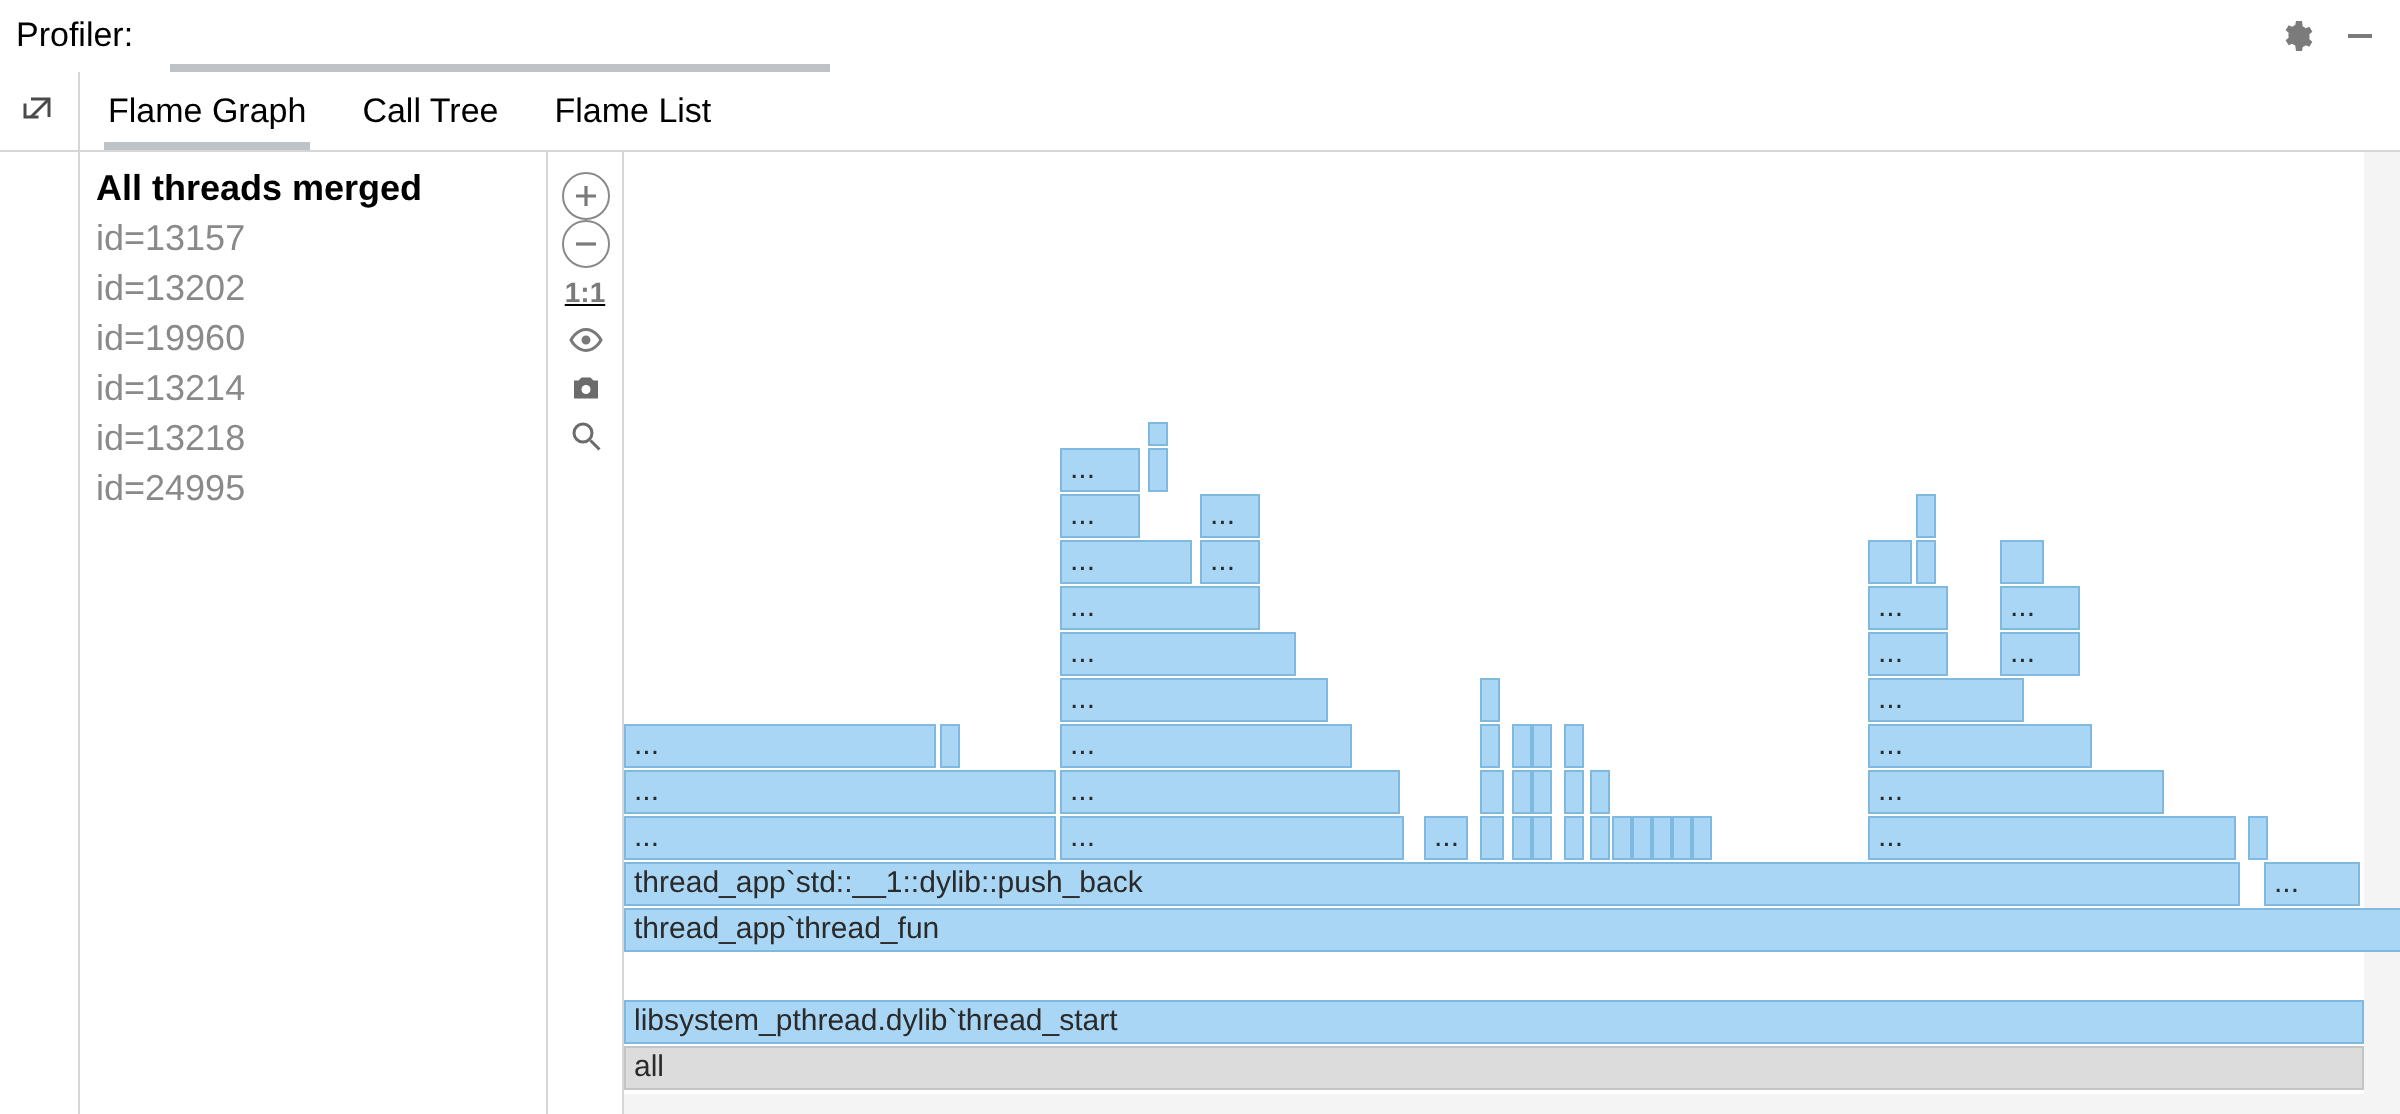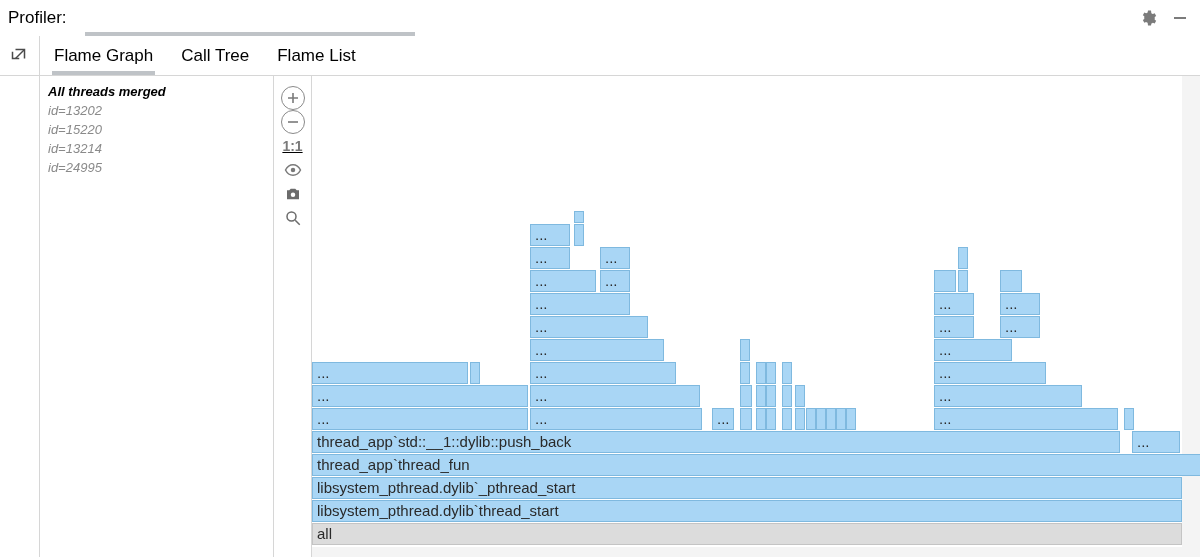--- a/index.html
+++ b/index.html
@@ -27,21 +27,21 @@
   .viewtabs-row { display: flex; align-items: stretch; height: 40px; border-bottom: 1px solid #d6d6d6; }
   .openout-cell { width: 40px; display:flex; align-items:center; justify-content:center; border-right: 1px solid #d6d6d6;}
   .viewtabs { display: flex; align-items: center; gap: 28px; padding: 0 14px; }
   .viewtab { font-size: 17px; padding: 8px 0; position: relative; }
   .viewtab.active::after { content:''; position:absolute; left:-2px; right:-2px; bottom:-1px; height:4px; background:#bfc3c7; }
 
   
   .main { display: flex; height: calc(557px - 36px - 40px); }
   .left-gutter { width: 40px; border-right: 1px solid #d6d6d6; }
   .thread-panel { width: 234px; border-right: 1px solid #d6d6d6; padding: 6px 0; }
-  .thread-item { font-size: 13px; padding: 2px 8px; color: #8a8a8a; cursor: pointer; font-style: italic; }
+  .thread-item { font-size: 18px; padding: 2px 8px; color: #8a8a8a; cursor: pointer; }
   .thread-item.active { font-weight: 700; color: #000; }
 
   .tool-col { width: 38px; border-right: 1px solid #d6d6d6; display: flex; flex-direction: column; align-items: center; padding-top: 10px; text-decoration: underline; }
   .tool-btn { width: 24px; height: 24px; color: #7a7a7a; display:flex; align-items:center; justify-content:center; font-size:14px; border:1px solid transparent; border-radius:50%; }
   .tool-btn.circle { border:1.5px solid #8a8a8a; }
   .tool-btn .txt { font-size: 14px; font-weight: 600; }
 
   .flame-area { flex: 1; position: relative; overflow: hidden; }
   .row { position: absolute; left: 0; right: 0; height: 23px; }
   .frame {
@@ -87,23 +87,25 @@
     <div class="viewtab">Call Tree</div>
     <div class="viewtab">Flame List</div>
   </div>
 </div>
 
 <div class="main">
   <div class="left-gutter"></div>
 
   <div class="thread-panel">
     <div class="thread-item active">All threads merged</div>
+    <div class="thread-item">id=13157</div>
     <div class="thread-item">id=13202</div>
-    <div class="thread-item">id=15220</div>
+    <div class="thread-item">id=19960</div>
     <div class="thread-item">id=13214</div>
+    <div class="thread-item">id=13218</div>
     <div class="thread-item">id=24995</div>
   </div>
 
   <div class="tool-col">
     <div class="tool-btn circle">
       <svg width="12" height="12" viewBox="0 0 12 12">
           <path d="M6 1 v10 M1 6 h10" stroke="#7a7a7a" stroke-width="1.6"></path>
         </svg>
     </div>
     <div class="tool-btn circle">
@@ -139,23 +141,20 @@
     <div class="scrollbar"></div>
 
     <div class="row" style="top:447px">
       <div class="frame base" style="left:0;width:870px">all</div>
     </div>
 
     <div class="row" style="top:424px">
       <div class="frame" style="left:0;width:870px">libsystem_pthread.dylib`thread_start</div>
     </div>
 
-    <div class="row" style="top:401px">
-      <div class="frame" style="left:0;width:870px">libsystem_pthread.dylib`_pthread_start</div>
-    </div>
 
     <div class="row" style="top:378px">
       <div class="frame" style="left:0;width:981px">thread_app`thread_fun</div>
     </div>
 
     <div class="row" style="top:355px">
       <div class="frame" style="left:0;width:808px">thread_app`std::__1::dylib::push_back</div>
       <div class="frame" style="left:820px;width:48px">...</div>
     </div>
 

